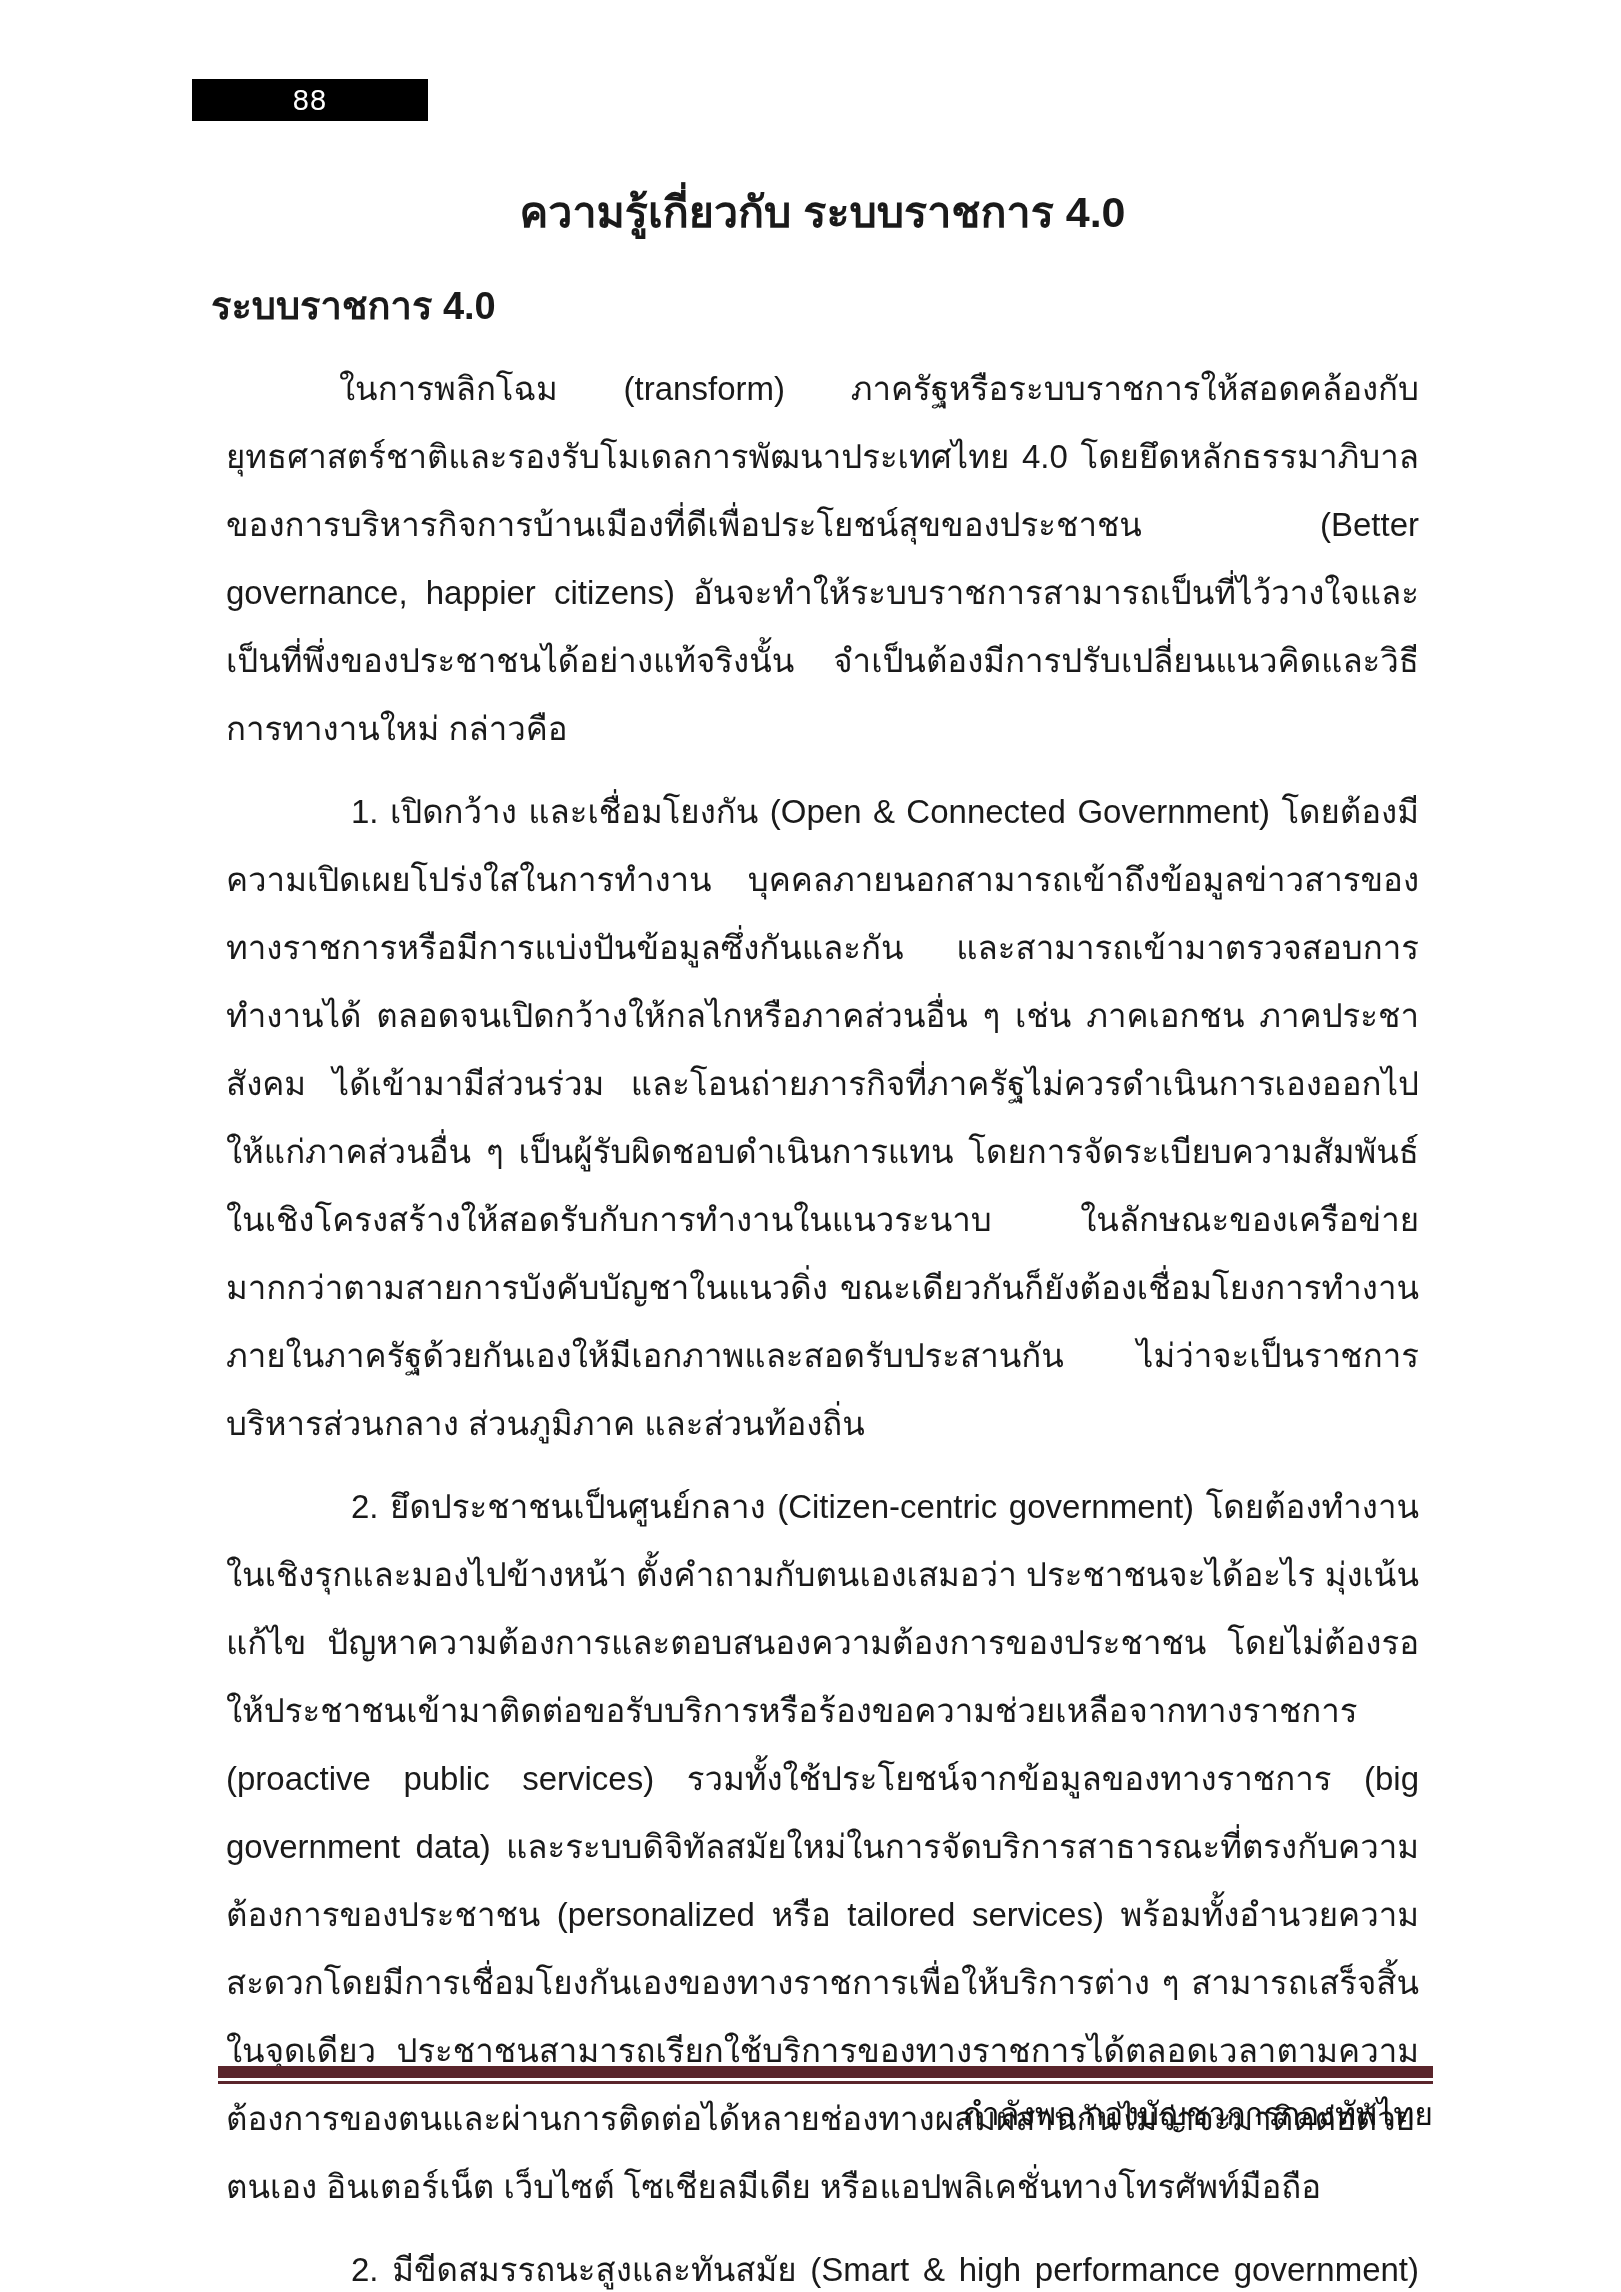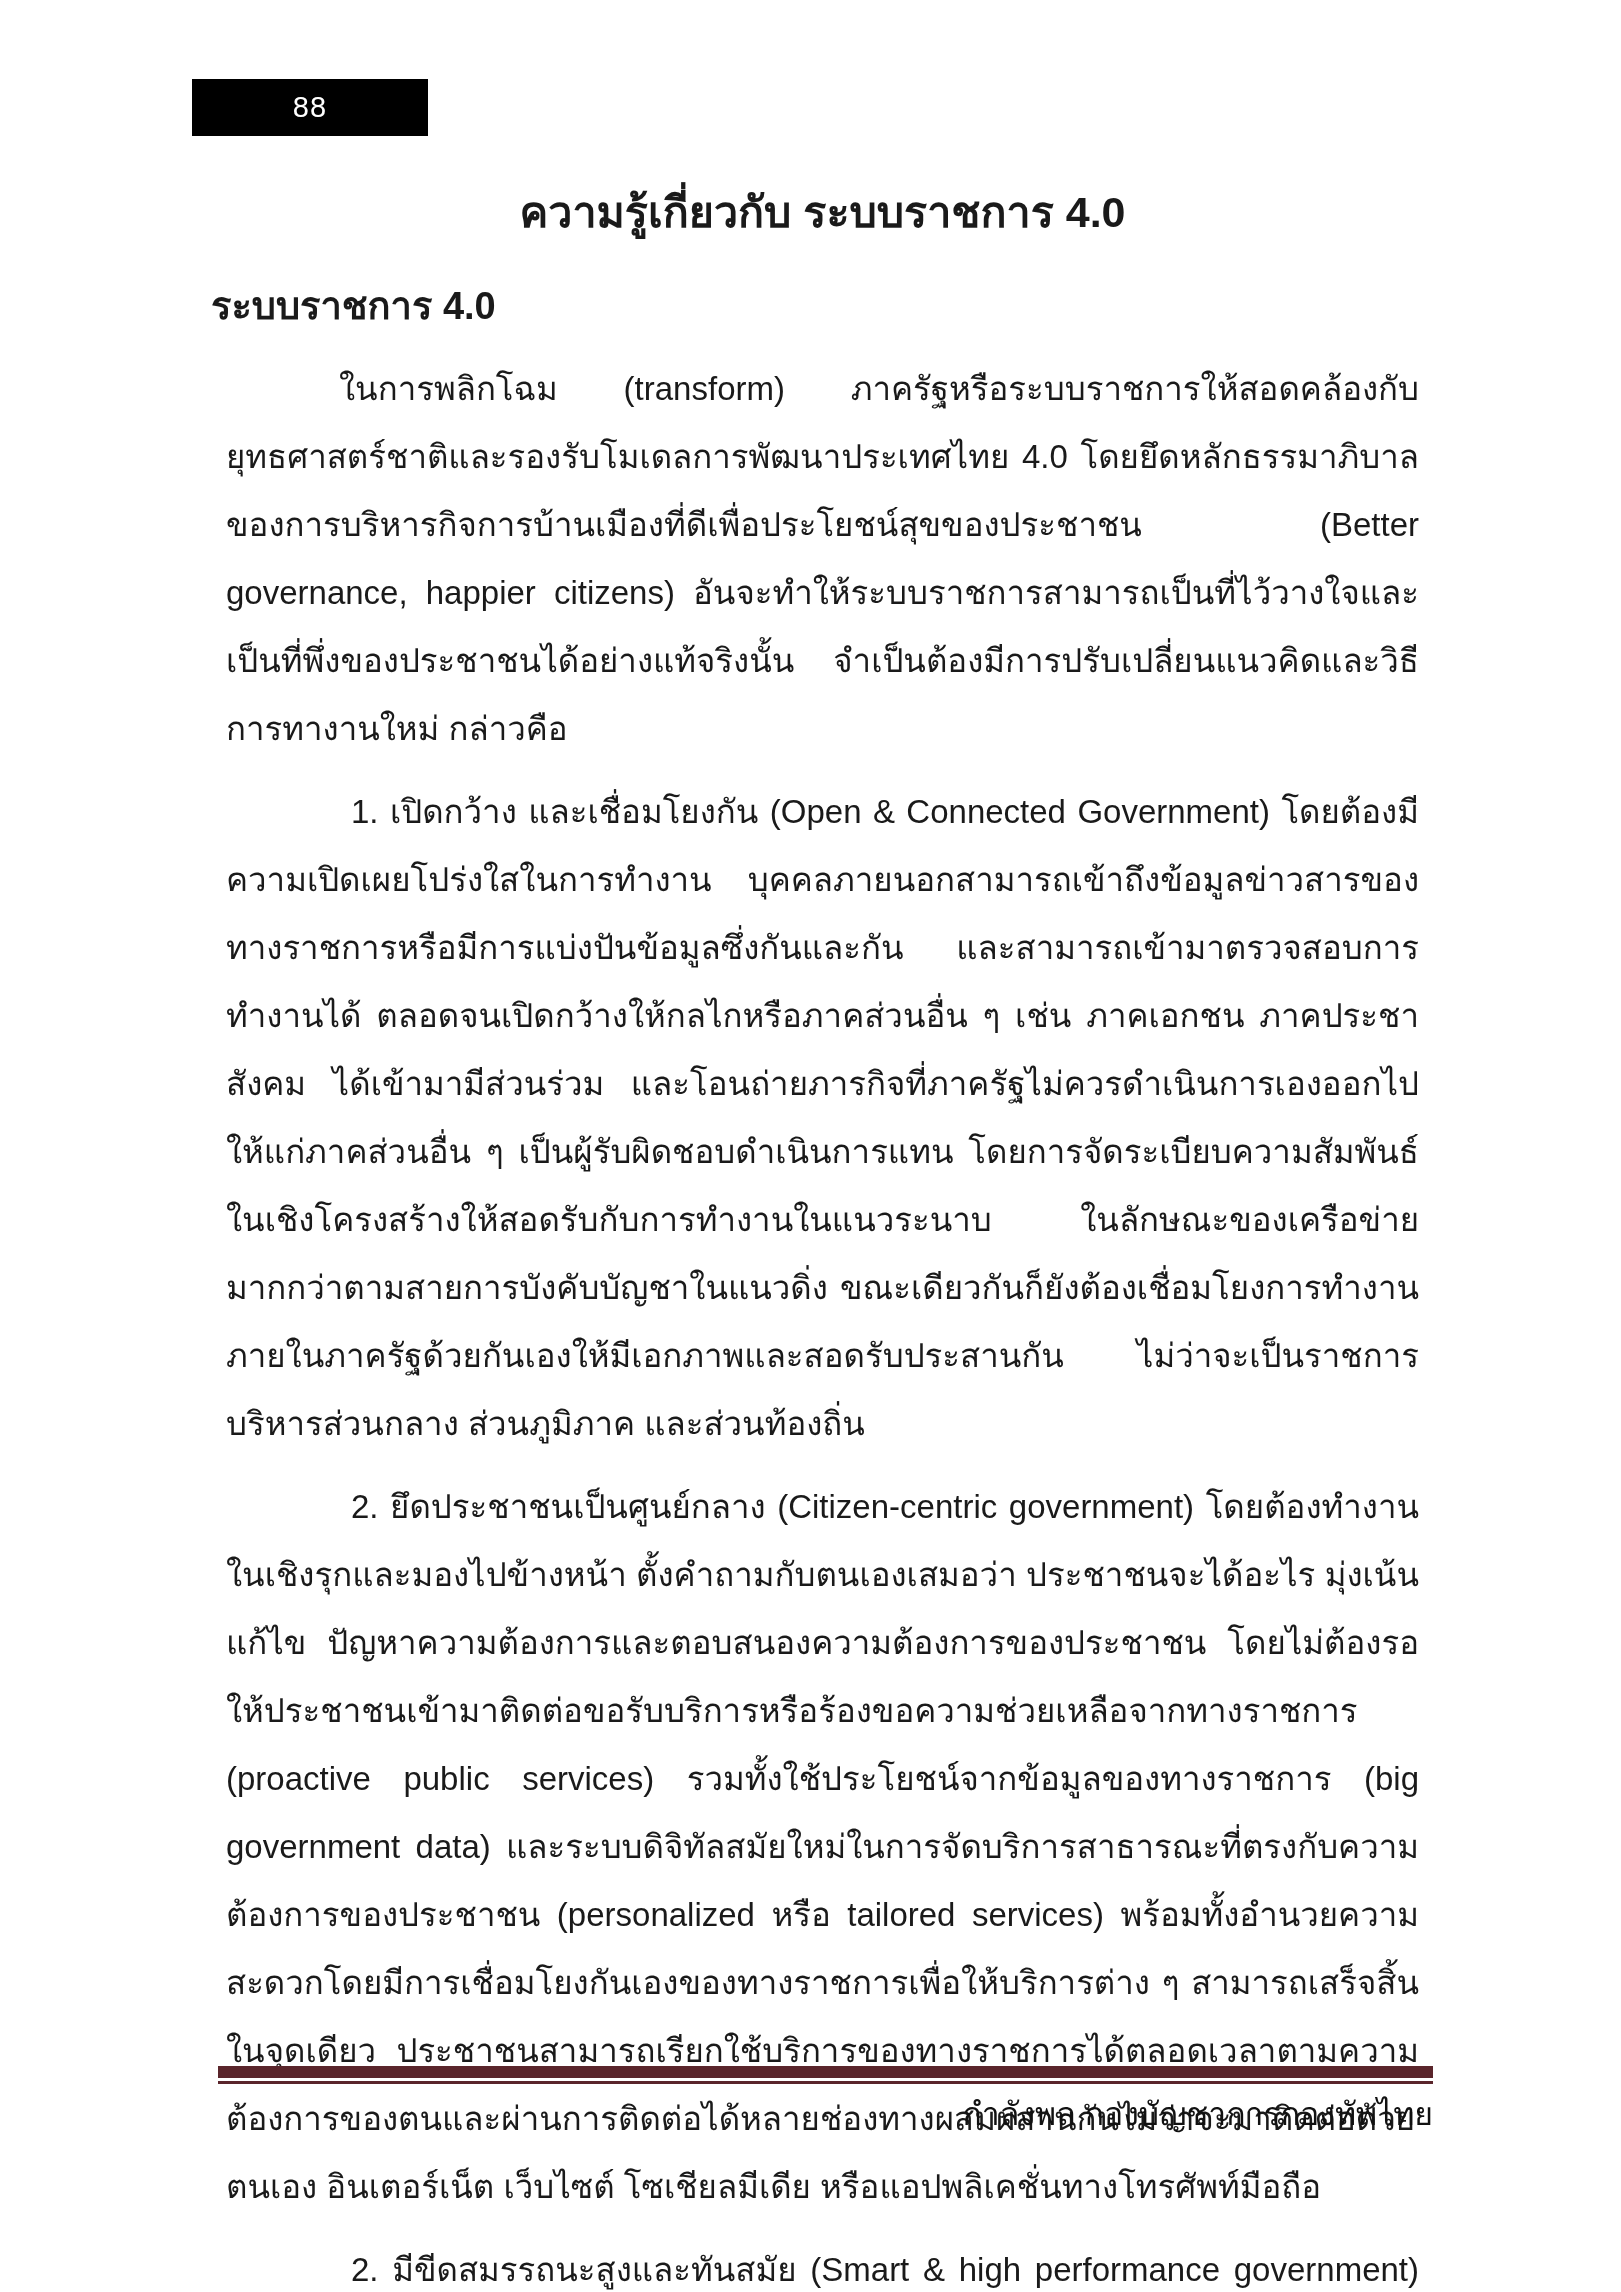--- a/index.html
+++ b/index.html
@@ -15,21 +15,21 @@
     background: #ffffff;
     font-family: "Liberation Sans", "DejaVu Sans", sans-serif;
     color: #1a1a1a;
     overflow: hidden;
   }
   .page-number-box {
     position: absolute;
     left: 192px;
     top: 79px;
     width: 236px;
-    height: 57px;
+    height: 42px;
     background: var(--page-number-bg, #000);
     color: #ffffff;
     display: flex;
     align-items: center;
     justify-content: center;
     font-size: 29px;
     letter-spacing: 1px;
   }
   .content {
     position: absolute;

